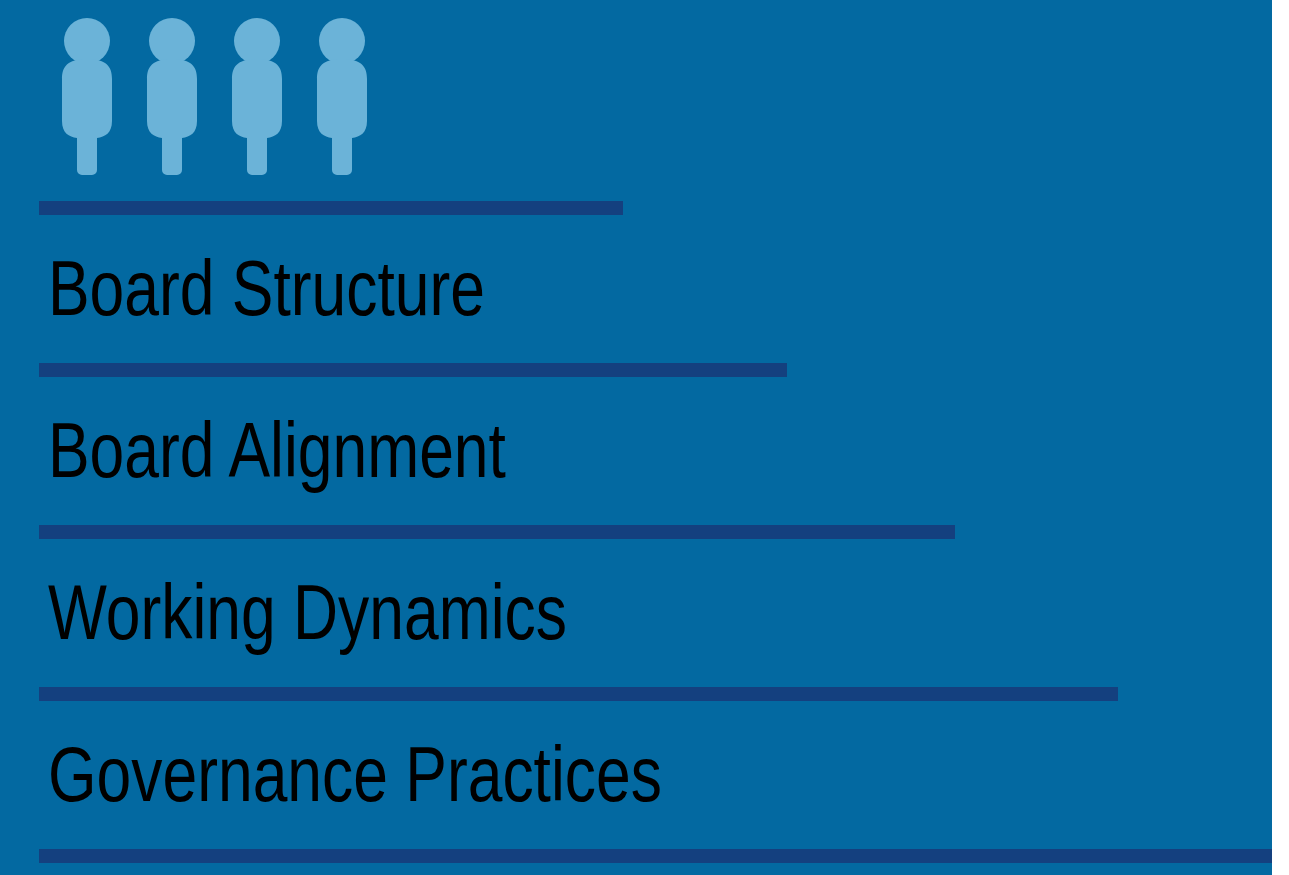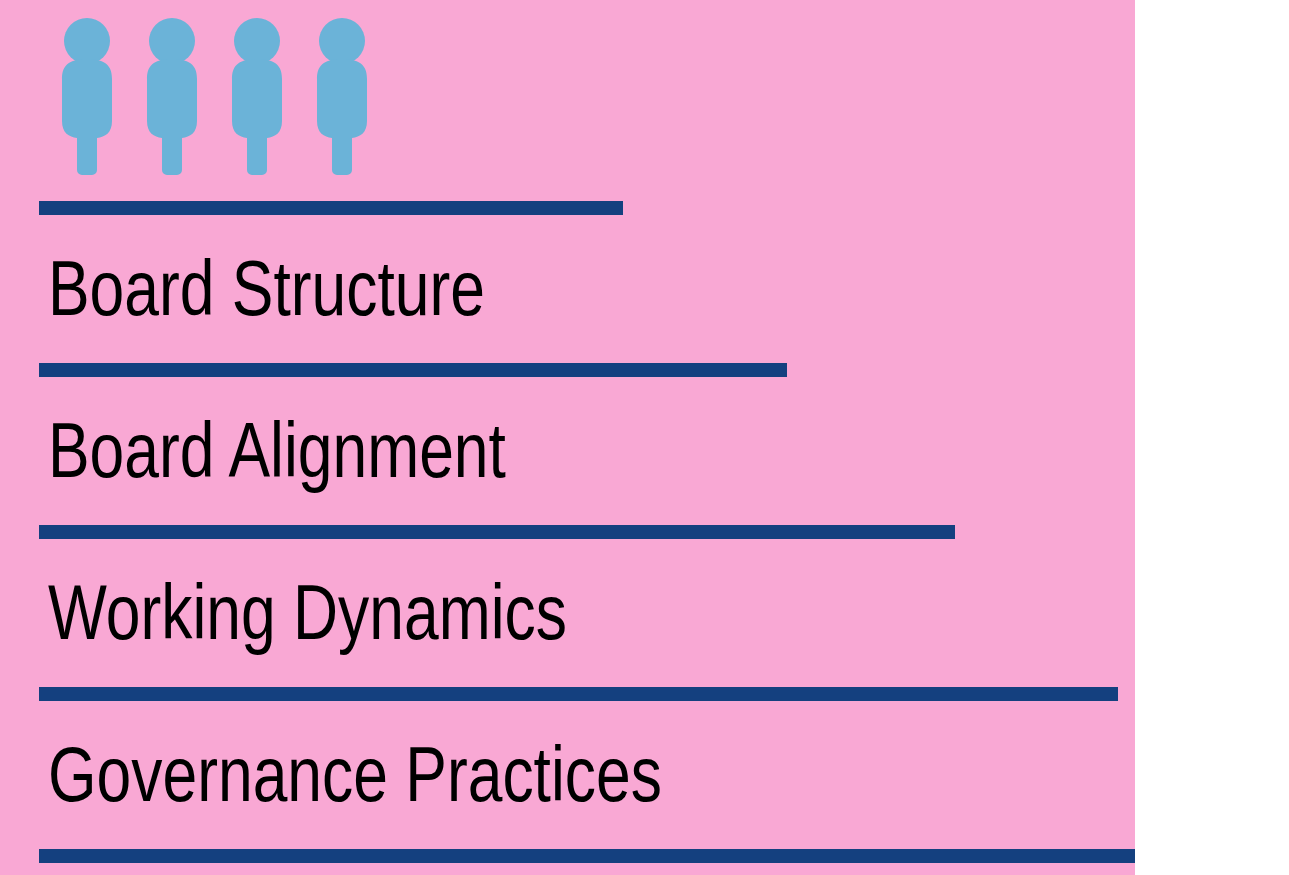--- a/index.html
+++ b/index.html
@@ -6,23 +6,23 @@
   html, body {
     margin: 0;
     padding: 0;
     background: #ffffff;
   }
   body {
     font-family: "Liberation Sans Narrow", "Liberation Sans", "DejaVu Sans", sans-serif;
   }
   #canvas {
     position: relative;
-    width: 1135px;
+    width: 1272px;
     height: 875px;
-    background: #f9a8d4;
+    background: #0369a1;
     overflow: hidden;
   }
 
   
   #people-row {
     position: absolute;
     left: 59px;
     top: 17px;
     width: 310px;
     height: 158px;

